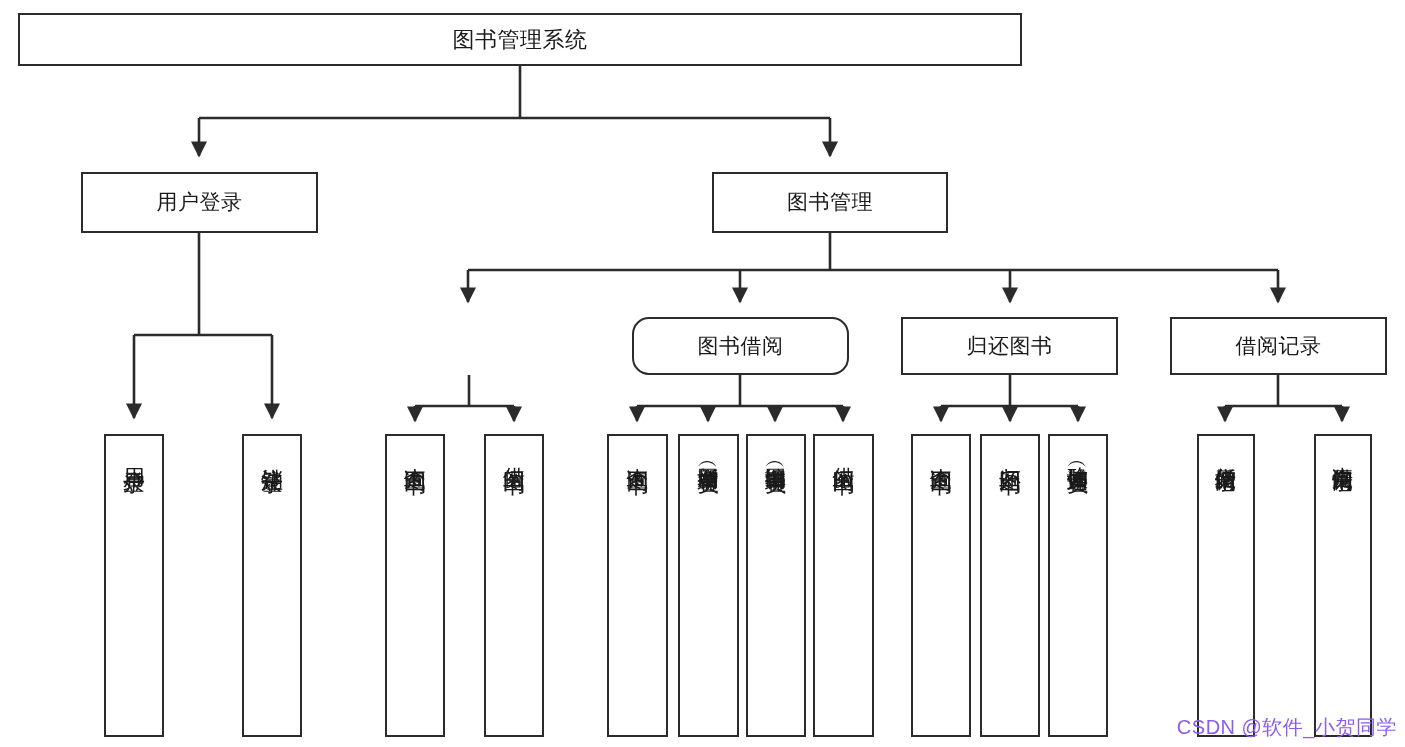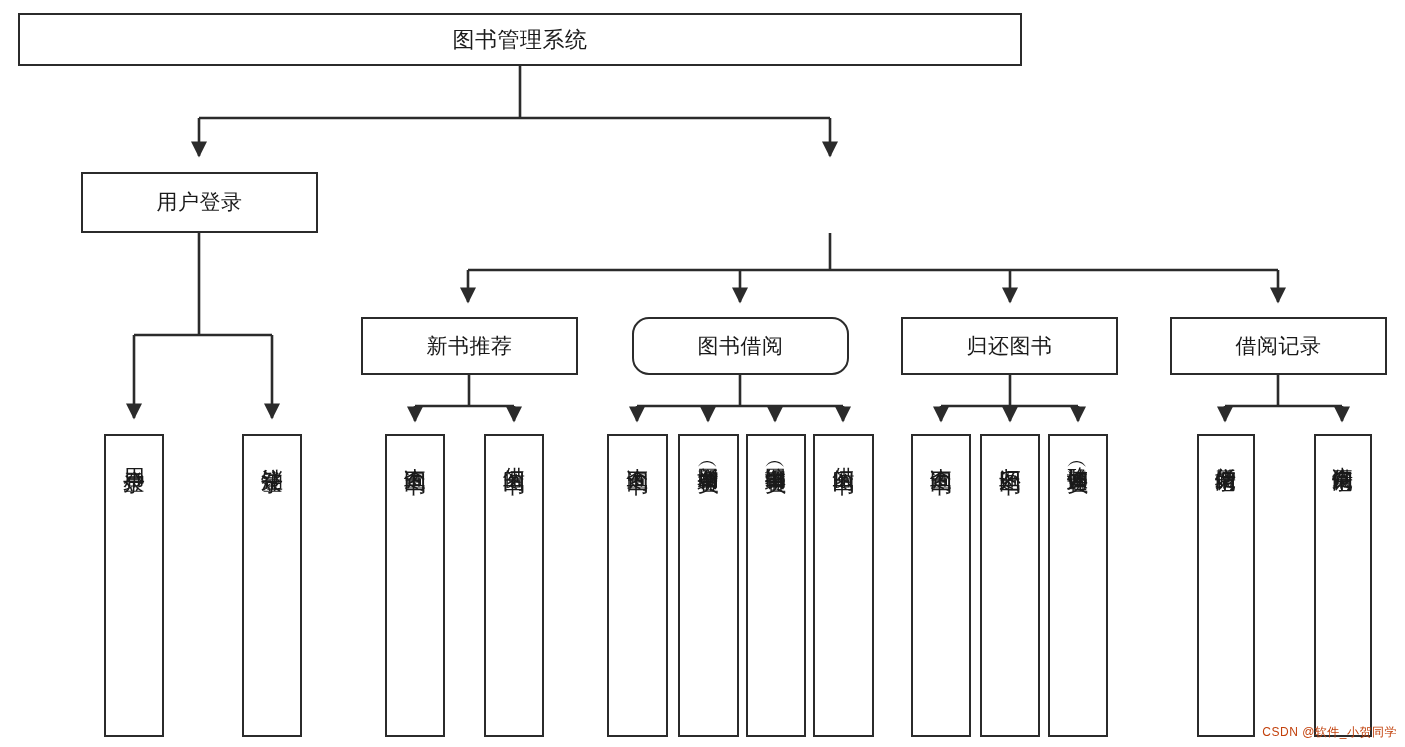--- a/index.html
+++ b/index.html
@@ -65,22 +65,22 @@
     white-space: nowrap;
   }
   .node.vert.tall .lbl {
     font-size: 21px;
     letter-spacing: 1px;
   }
   #watermark {
     position: absolute;
     right: 8px;
     bottom: 6px;
-    font-size: 12px;
-    color: #c2410c;
+    font-size: 20px;
+    color: #8b5cf6;
     letter-spacing: 0.5px;
     z-index: 3;
     white-space: nowrap;
   }
 </style>
 </head>
 <body>
 
 <div id="canvas">
 
@@ -134,24 +134,24 @@
     </g>
   </svg>
 
   <div class="node horiz root" style="left:18px; top:13px; width:1004px; height:53px;">
     <span class="lbl">图书管理系统</span>
   </div>
 
   <div class="node horiz" style="left:81px; top:172px; width:237px; height:61px;">
     <span class="lbl">用户登录</span>
   </div>
-
-  <div class="node horiz" style="left:361px; top:317px; width:217px; height:58px;">
-    <span class="lbl">新书推荐</span>
-  </div>
+  <div class="node horiz" style="left:712px; top:172px; width:236px; height:61px;">
+    <span class="lbl">图书管理</span>
+  </div>
+
   <div class="node horiz" style="left:632px; top:317px; width:217px; height:58px;border-radius:17px;">
     <span class="lbl">图书借阅</span>
   </div>
   <div class="node horiz" style="left:901px; top:317px; width:217px; height:58px;">
     <span class="lbl">归还图书</span>
   </div>
   <div class="node horiz" style="left:1170px; top:317px; width:217px; height:58px;">
     <span class="lbl">借阅记录</span>
   </div>
 

